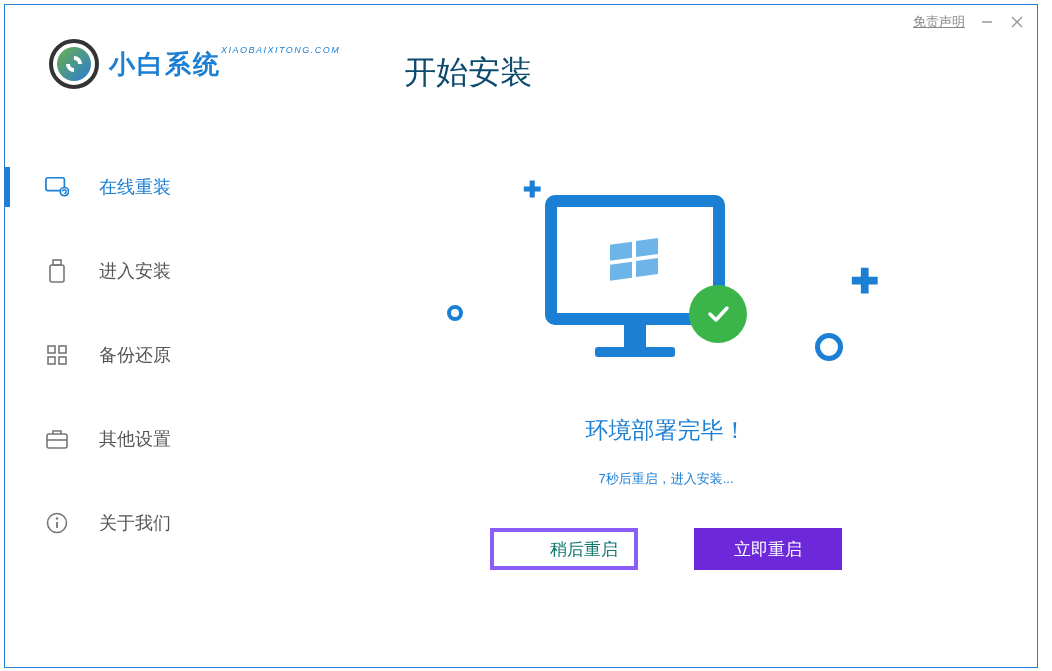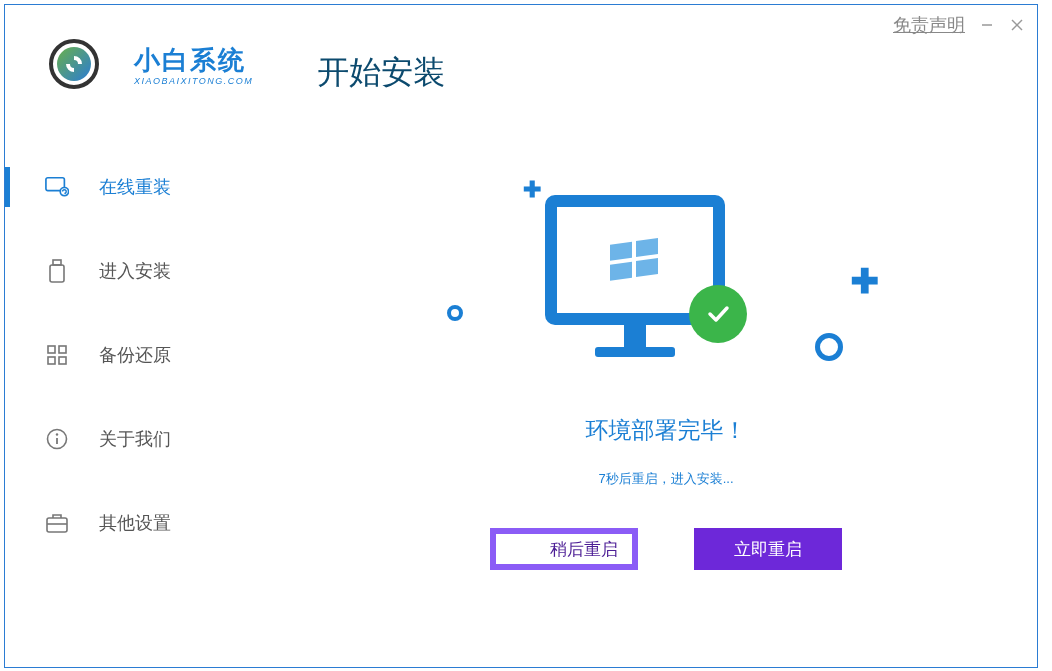--- a/index.html
+++ b/index.html
@@ -18,21 +18,21 @@
       position: relative;
       background: #fff;
     }
     .titlebar {
       position: absolute;
       top: 8px;
       right: 12px;
       display: flex;
       align-items: center;
       gap: 14px;
-      font-size: 18px;
+      font-size: 13px;
       color: #888;
     }
     .disclaimer-link {
       text-decoration: underline;
       color: #888;
       cursor: pointer;
     }
     .window-btn {
       width: 16px;
       height: 16px;
@@ -68,22 +68,21 @@
       width: 34px;
       height: 34px;
       border-radius: 50%;
       background: linear-gradient(135deg, #6ab04c 0%, #2b7cd3 100%);
       display: flex;
       align-items: center;
       justify-content: center;
     }
     .logo-text-block {
       display: flex;
-      flex-direction: column;
-      margin-left: 25px;
+      flex-direction: row;
     }
     .logo-title {
       font-size: 26px;
       font-weight: bold;
       color: #1b7fd4;
       letter-spacing: 2px;
     }
     .logo-subtitle {
       font-size: 9px;
       color: #1b7fd4;
@@ -236,22 +235,22 @@
     .btn {
       width: 148px;
       height: 42px;
       font-size: 17px;
       display: flex;
       align-items: center;
       justify-content: center;
       cursor: pointer;
     }
     .btn-secondary {
-      border: 6px solid #8b5cf6;
-      color: #4c1d95;
+      border: 4px solid #8b5cf6;
+      color: #0f766e;
       background: #fff;
       padding-left: 40px;
     }
     .btn-primary {
       background: #6d28d9;
       color: #fff;
       border: none;
     }
   </style>
 </head>
@@ -322,38 +321,38 @@
             <rect x="12" y="1" width="7" height="7" fill="none" stroke="#777" stroke-width="1.6"></rect>
             <rect x="1" y="12" width="7" height="7" fill="none" stroke="#777" stroke-width="1.6"></rect>
             <rect x="12" y="12" width="7" height="7" fill="none" stroke="#777" stroke-width="1.6"></rect>
           </svg>
       </span>
       <span class="sidebar-label">备份还原</span>
     </div>
 
     <div class="sidebar-item">
       <span class="sidebar-icon">
+        <svg width="22" height="20" viewBox="0 0 22 20">
+            <rect x="1" y="5" width="20" height="14" rx="2" fill="none" stroke="#777" stroke-width="1.6"></rect>
+            <path d="M7 5 V2 H15 V5" fill="none" stroke="#777" stroke-width="1.6"></path>
+            <line x1="1" y1="11" x2="21" y2="11" stroke="#777" stroke-width="1.6"></line>
+          </svg>
+      </span>
+      <span class="sidebar-label">其他设置</span>
+    </div>
+
+    <div class="sidebar-item">
+      <span class="sidebar-icon">
         <svg width="22" height="22" viewBox="0 0 22 22">
             <circle cx="11" cy="11" r="9.5" fill="none" stroke="#777" stroke-width="1.6"></circle>
             <circle cx="11" cy="6.5" r="1.2" fill="#777"></circle>
             <line x1="11" y1="10" x2="11" y2="16" stroke="#777" stroke-width="1.8"></line>
           </svg>
       </span>
       <span class="sidebar-label">关于我们</span>
-    </div>
-
-    <div class="sidebar-item">
-      <span class="sidebar-icon">
-        <svg width="22" height="20" viewBox="0 0 22 20">
-            <rect x="1" y="5" width="20" height="14" rx="2" fill="none" stroke="#777" stroke-width="1.6"></rect>
-            <path d="M7 5 V2 H15 V5" fill="none" stroke="#777" stroke-width="1.6"></path>
-            <line x1="1" y1="11" x2="21" y2="11" stroke="#777" stroke-width="1.6"></line>
-          </svg>
-      </span>
-      <span class="sidebar-label">其他设置</span>
     </div>
 
   </div>
 
   <div class="main">
 
     <div class="illustration">
       <div class="deco-plus-small deco-plus-1">✚</div>
       <div class="deco-plus-small deco-plus-2">✚</div>
       <div class="deco-circle-1"></div>

